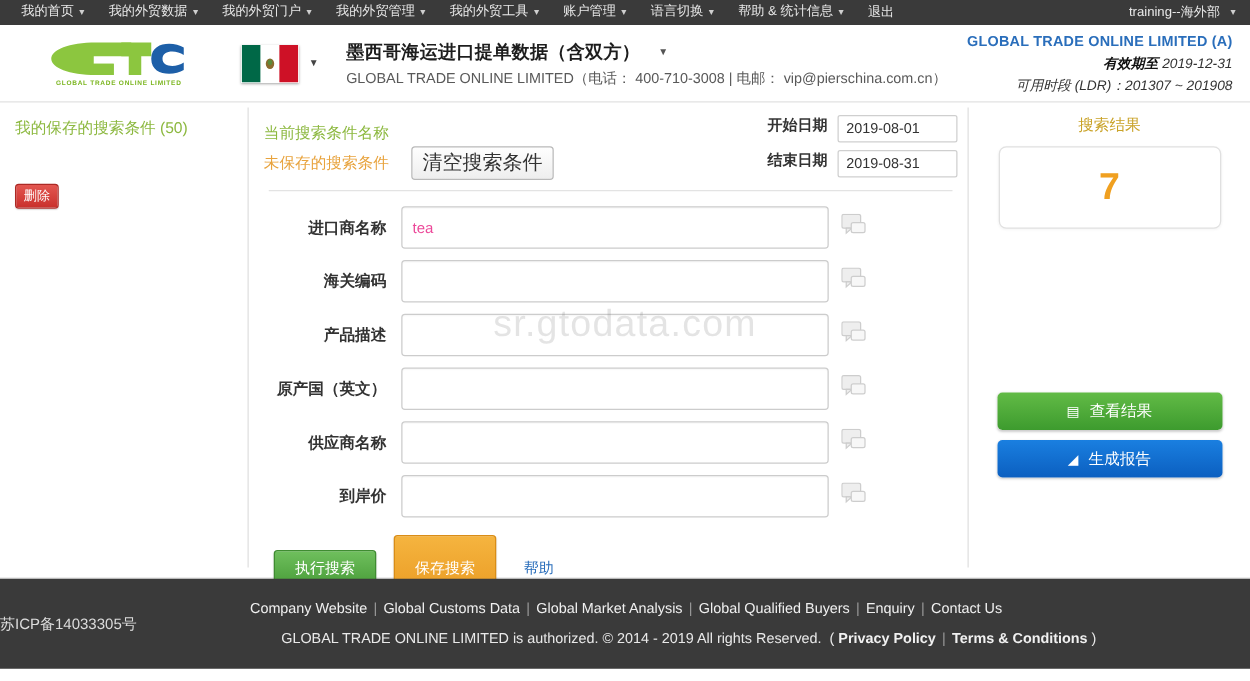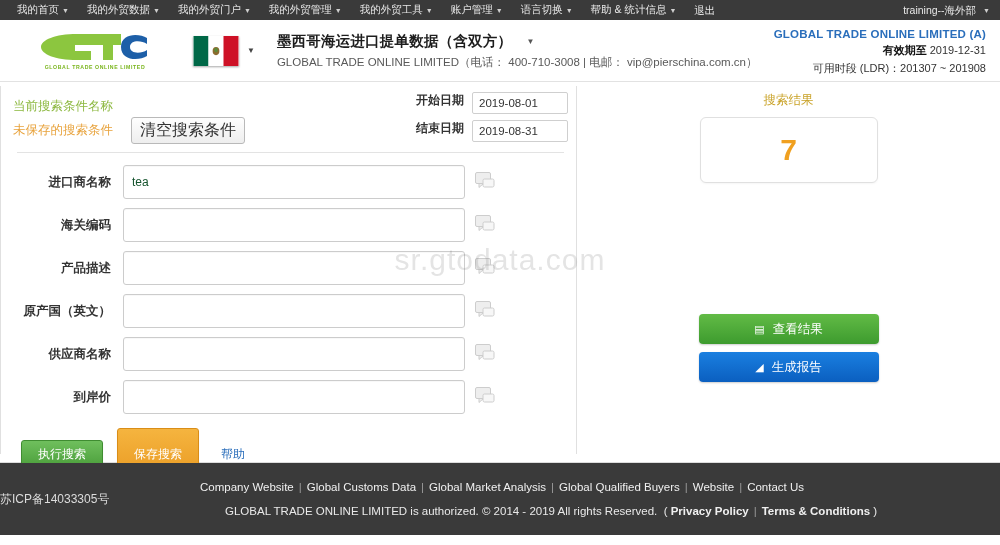--- a/index.html
+++ b/index.html
@@ -58,21 +58,21 @@
   }
   .title-caret { font-size:8px; color:#555; margin-left:10px; vertical-align:middle; }
   .title-sub {
     font-size: 11.5px; color: #595959; margin-top: 4px;
   }
 
   .account-block {
     position:absolute; right: 14px; top: 8px; text-align:right;
   }
   .acct-name { font-size: 11.5px; color:#2a6ebb; font-weight:bold; letter-spacing:.2px;}
-  .acct-line { font-size: 11px; color:#333; margin-top:3px; }
+  .acct-line { font-size: 11px; color:#333; margin-top:3px;font-style:italic; }
   .acct-line b { color:#111; }
 
   
   .body-wrap { display:flex; height: 380px; background:#fff; }
 
   .col-left { width: 198px; position:relative; padding: 12px 0 0 12px; }
   .left-title { color:#8cb83f; font-size: 12.5px; }
   .btn-del {
     margin-top: 36px; margin-left: 0px;
     display:inline-block;
@@ -113,21 +113,21 @@
   .form { margin-top: 12px; }
   .form-row { display:flex; align-items:center; margin-bottom: 9px; }
   .form-label {
     width: 110px; text-align:right; padding-right: 12px;
     font-size: 12.5px; color:#333; font-weight:bold;
   }
   .form-input {
     width: 342px; height: 30px;
     border:1px solid #cccccc; border-radius:3px;
     background:#fff; padding: 16px 8px;
-    font-size: 12px; color:#14532d;
+    font-size: 12px; color:#ec4899;
     font-family:"Liberation Sans", sans-serif;
     box-shadow: inset 0 1px 1px rgba(0,0,0,.03);
   }
   .form-input::placeholder { color:#9a9a9a; }
   .hint-icon { margin-left: 10px; opacity:.75; cursor:pointer; }
 
   .form-actions { display:flex; align-items:center; margin-top: 14px; margin-left: 8px; }
   .btn-exec {
     background: linear-gradient(#6fbf5d,#4a9e3a);
     border:1px solid #3f8c31; border-radius:3px;
@@ -246,20 +246,24 @@
       <div class="acct-line">
         <b>有效期至</b>
         <span>2019-12-31</span>
       </div>
       <div class="acct-line">可用时段 (LDR)：201307 ~ 201908</div>
     </div>
   </div>
 
   <div class="body-wrap">
 
+    <div class="col-left">
+      <div class="left-title">我的保存的搜索条件 (50)</div>
+      <div class="btn-del">删除</div>
+    </div>
     <div class="vdivider"></div>
 
     <div class="col-mid">
 
       <div class="cond-row">
         <div class="cond-label">当前搜索条件名称</div>
       </div>
       <div class="cond-row">
         <div class="cond-unsaved">未保存的搜索条件</div>
         <button class="btn-clear">清空搜索条件</button>
@@ -383,21 +387,21 @@
 
   </div>
 
   <div class="watermark">sr.gtodata.com</div>
 
   <div class="footer-top-rule"></div>
   <div class="footer">
     <div class="icp">苏ICP备14033305号</div>
     <div class="foot-lines">
       <div class="foot-line1">
-        <a>Company Website</a><span class="sep">|</span><a>Global Customs Data</a><span class="sep">|</span><a>Global Market Analysis</a><span class="sep">|</span><a>Global Qualified Buyers</a><span class="sep">|</span><a>Website</a><span class="sep">|</span><a>Contact Us</a>
+        <a>Company Website</a><span class="sep">|</span><a>Global Customs Data</a><span class="sep">|</span><a>Global Market Analysis</a><span class="sep">|</span><a>Global Qualified Buyers</a><span class="sep">|</span><a>Enquiry</a><span class="sep">|</span><a>Contact Us</a>
       </div>
       <div class="foot-line2">
         <span>GLOBAL TRADE ONLINE LIMITED is authorized. © 2014 - 2019 All rights Reserved.</span>
         <span>&nbsp;(&nbsp;</span><a class="bold-link">Privacy Policy</a><span class="sep">|</span><a class="bold-link">Terms &amp; Conditions</a><span>&nbsp;)</span>
       </div>
     </div>
   </div>
 
 </div>
 

